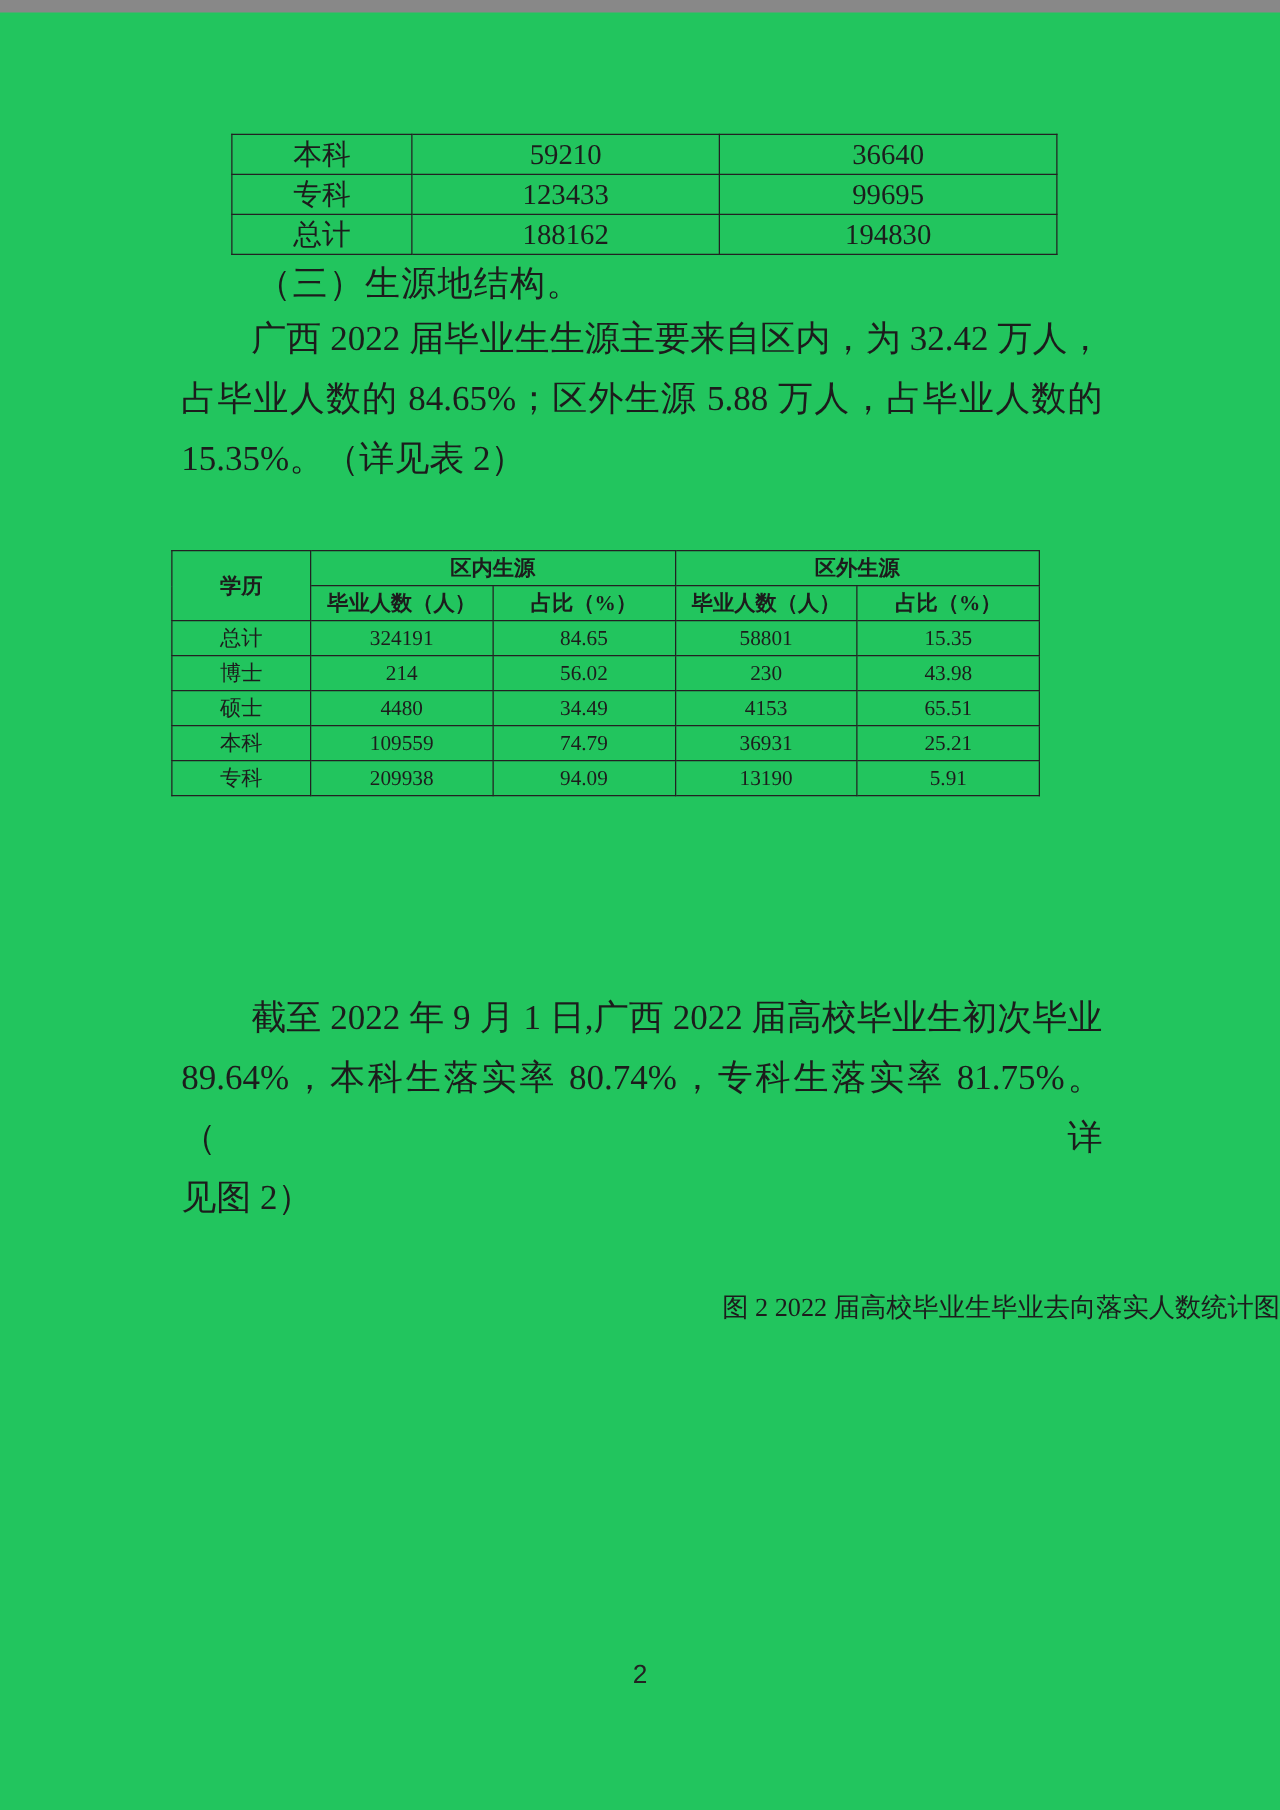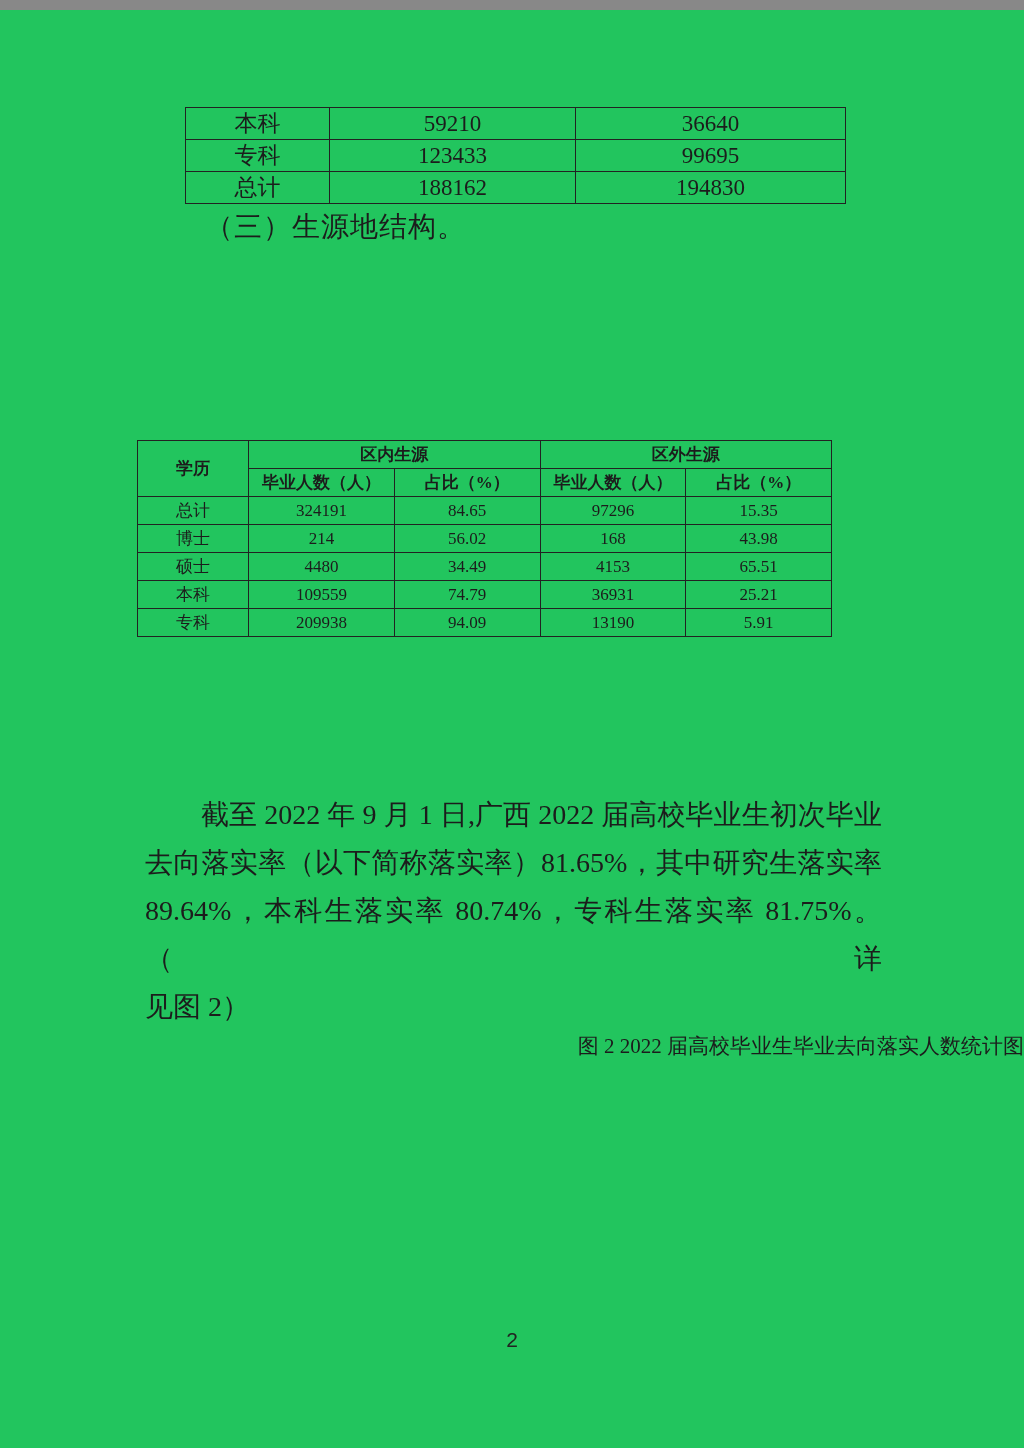--- a/index.html
+++ b/index.html
@@ -83,47 +83,52 @@
     <tr>
       <td class="c1">总计</td>
       <td class="c2">188162</td>
       <td class="c3">194830</td>
     </tr>
   </tbody>
     </table>
 
   <div class="h3">（三）生源地结构。</div>
 
+  <div class="para p1">
+    <div class="ln jl indent">广西 2022 届毕业生生源主要来自区内，为 32.42 万人，</div>
+    <div class="ln jl">占毕业人数的 84.65%；区外生源 5.88 万人，占毕业人数的</div>
+    <div class="ln">15.35%。（详见表 2）</div>
+  </div>
 
 
   <table class="t2">
     <tbody>
         <tr>
       <th class="cl" rowspan="2">学历</th>
       <th colspan="2">区内生源</th>
       <th colspan="2">区外生源</th>
     </tr>
     <tr>
       <th class="cn1">毕业人数（人）</th>
       <th class="cp1">占比（%）</th>
       <th class="cn2">毕业人数（人）</th>
       <th class="cp2">占比（%）</th>
     </tr>
     <tr>
       <td>总计</td>
       <td>324191</td>
       <td>84.65</td>
-      <td>97296</td>
+      <td>58801</td>
       <td>15.35</td>
     </tr>
     <tr>
       <td>博士</td>
       <td>214</td>
       <td>56.02</td>
-      <td>168</td>
+      <td>230</td>
       <td>43.98</td>
     </tr>
     <tr>
       <td>硕士</td>
       <td>4480</td>
       <td>34.49</td>
       <td>4153</td>
       <td>65.51</td>
     </tr>
     <tr>
@@ -140,21 +145,20 @@
       <td>13190</td>
       <td>5.91</td>
     </tr>
   </tbody>
     </table>
 
 
 
   <div class="para p2">
     <div class="ln jl indent">截至 2022 年 9 月 1 日,广西 2022 届高校毕业生初次毕业</div>
-    <div class="ln jl">去向落实率（以下简称落实率）81.65%，其中研究生落实率</div>
     <div class="ln jl">89.64%，本科生落实率 80.74%，专科生落实率 81.75%。（详</div>
     <div class="ln">见图 2）</div>
   </div>
 
   <div class="figcap">图 2  2022 届高校毕业生毕业去向落实人数统计图</div>
 
   <div class="pagenum">2</div>
 
 </div>
 

